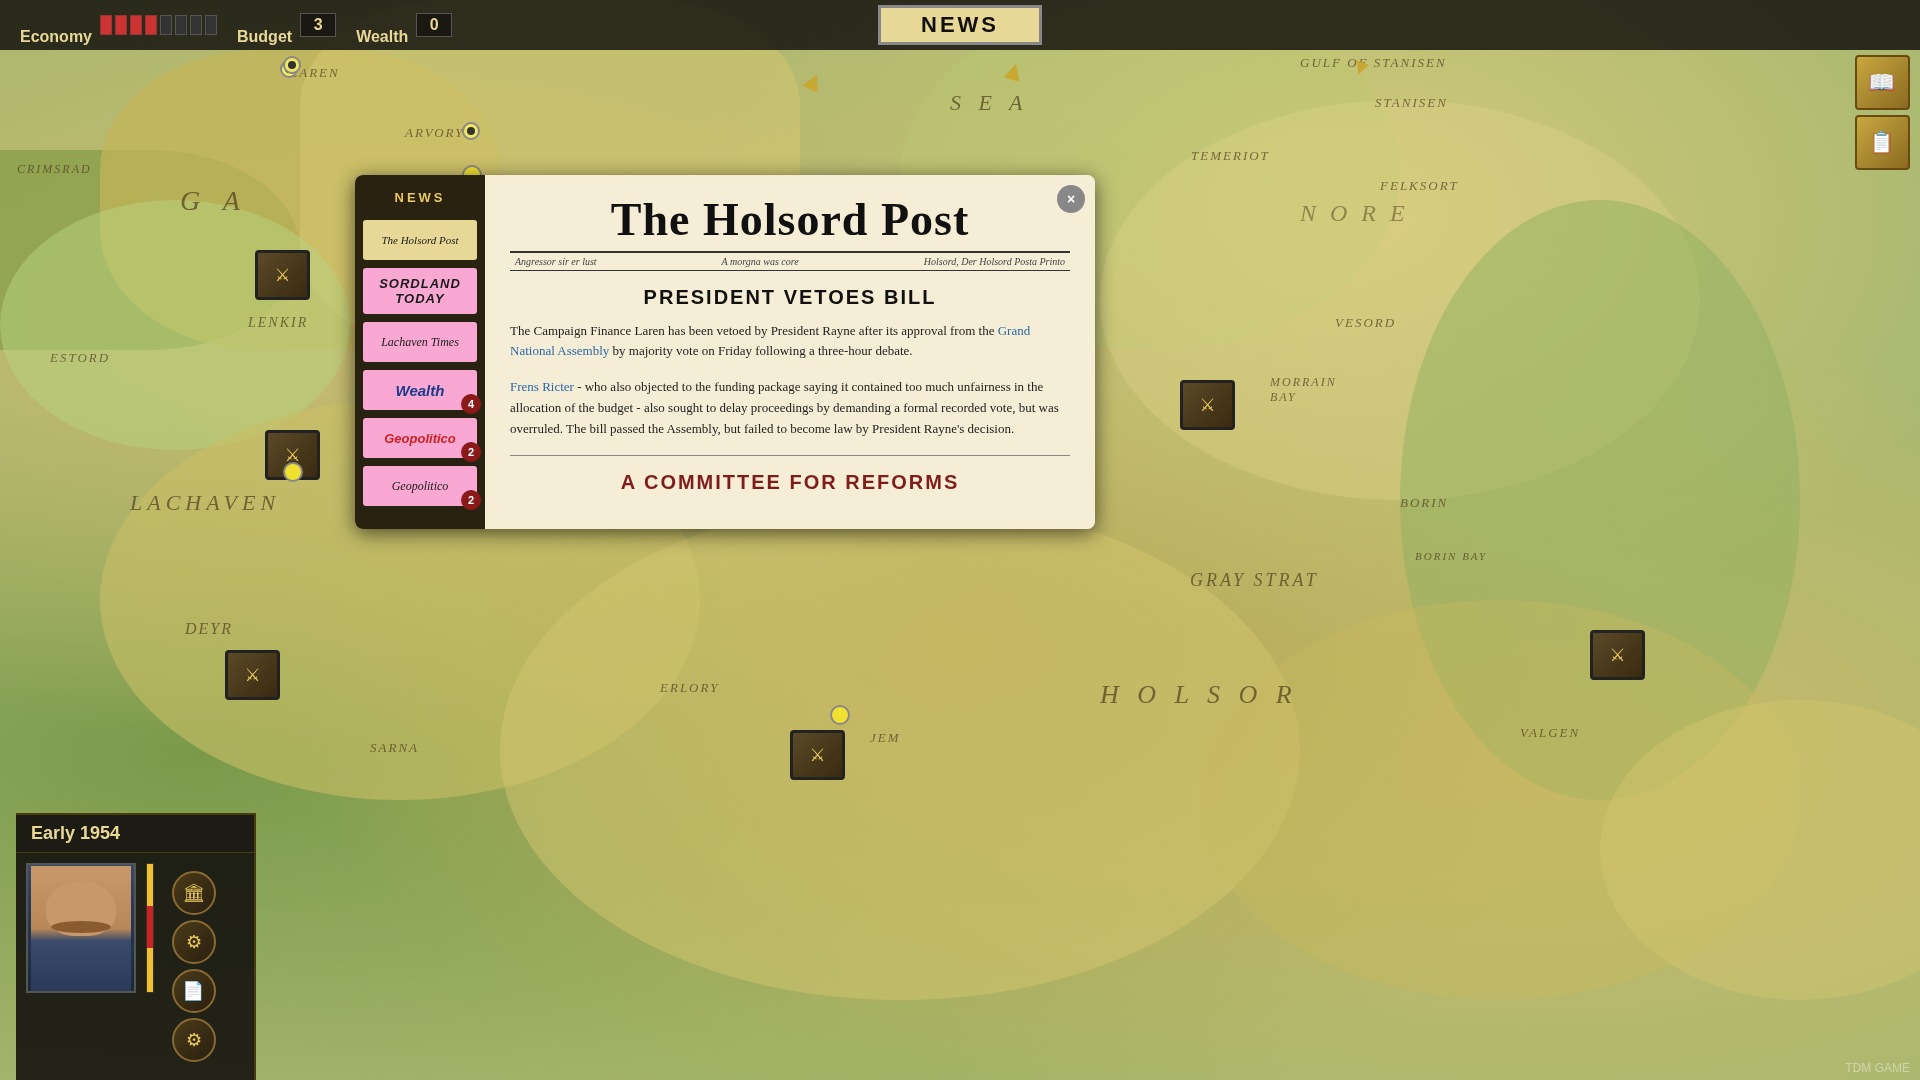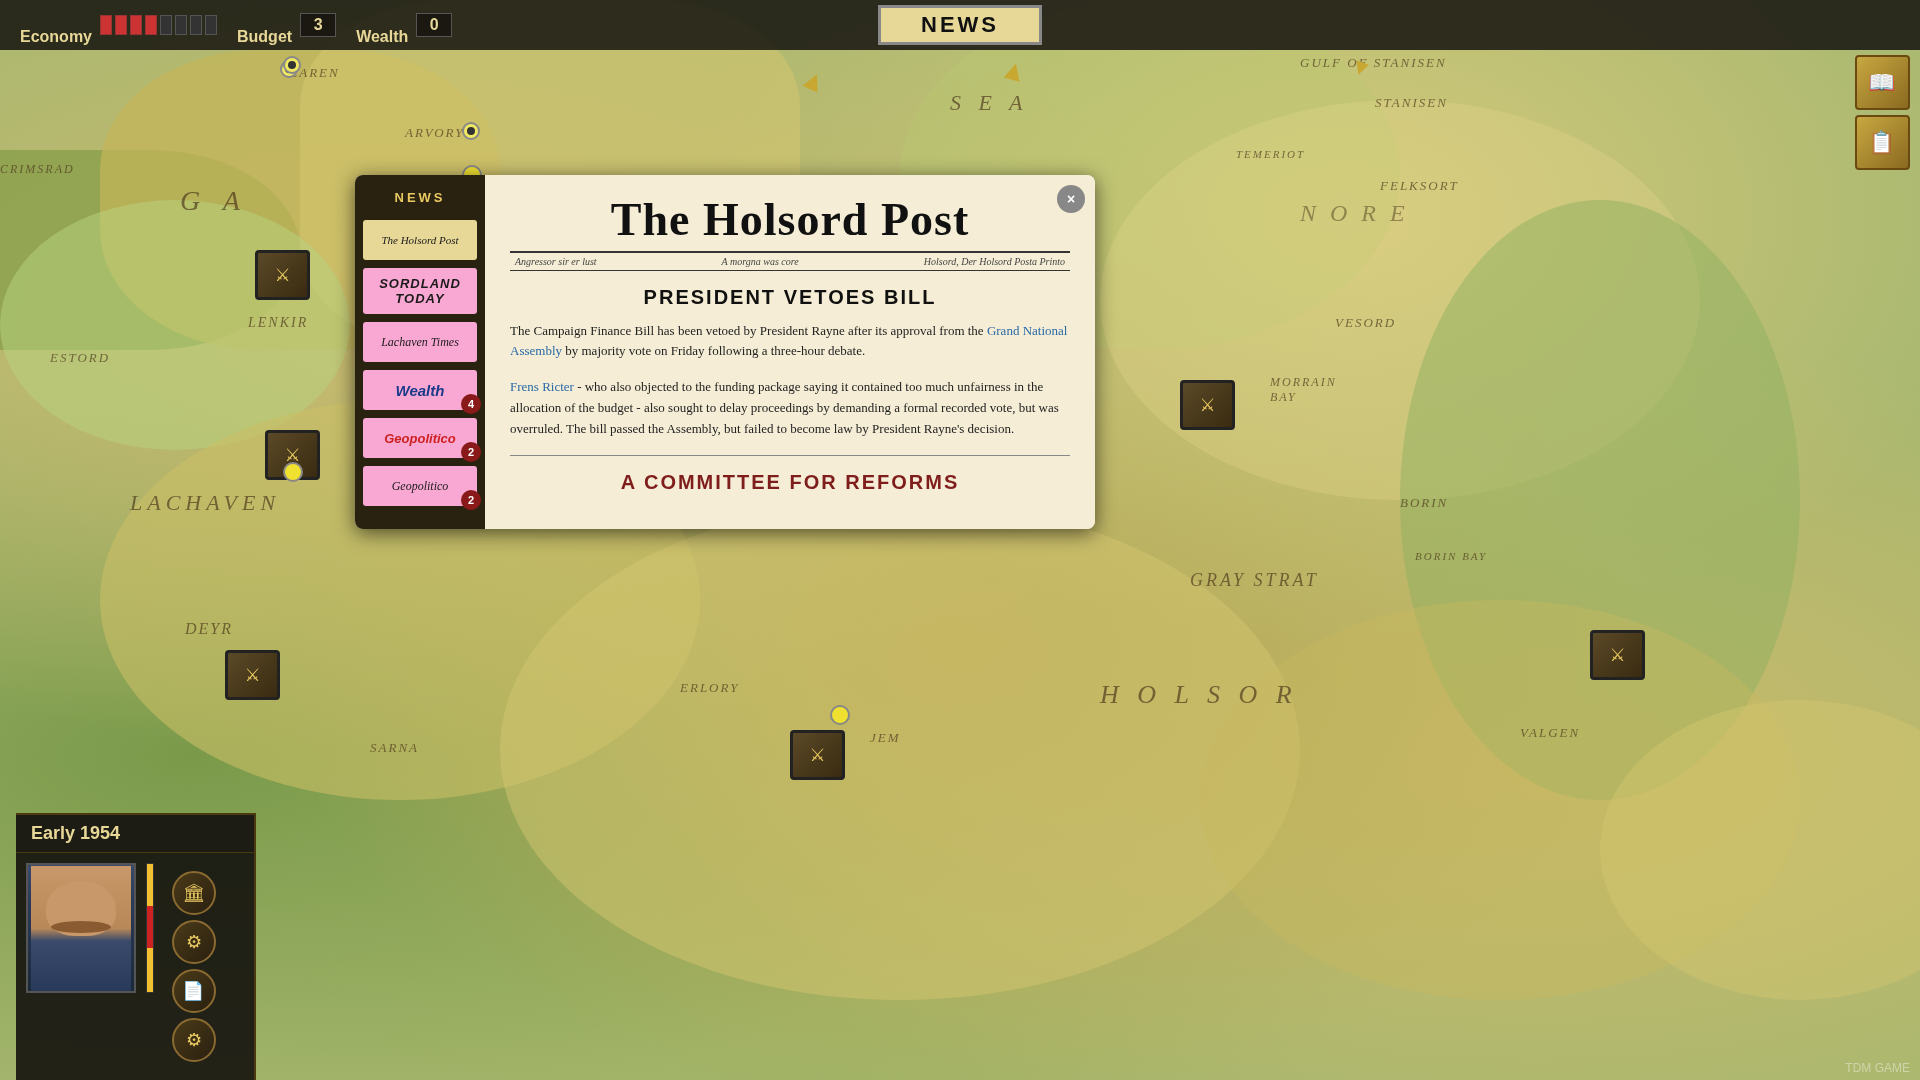--- a/index.html
+++ b/index.html
@@ -477,34 +477,34 @@
     <div class="terrain-patch tp11"></div>
   </div>
 
   <span class="map-label" style="left:130px;top:490px;font-size:22px;letter-spacing:5px;">LACHAVEN</span>
   <span class="map-label" style="left:185px;top:620px;font-size:16px;">DEYR</span>
   <span class="map-label" style="left:180px;top:185px;font-size:28px;letter-spacing:8px;">G A</span>
   <span class="map-label" style="left:248px;top:315px;font-size:14px;">Lenkir</span>
   <span class="map-label" style="left:405px;top:125px;font-size:13px;">Arvory</span>
   <span class="map-label" style="left:50px;top:350px;font-size:13px;">Estord</span>
   <span class="map-label" style="left:370px;top:740px;font-size:13px;">Sarna</span>
-  <span class="map-label" style="left:660px;top:680px;font-size:13px;margin-left:20px;">Erlory</span>
+  <span class="map-label" style="left:660px;top:680px;font-size:13px;">Erlory</span>
   <span class="map-label" style="left:870px;top:730px;font-size:13px;">Jem</span>
   <span class="map-label" style="left:950px;top:90px;font-size:22px;letter-spacing:6px;">S E A</span>
   <span class="map-label" style="left:1190px;top:570px;font-size:18px;letter-spacing:3px;">GRAY STRAT</span>
   <span class="map-label" style="left:1300px;top:55px;font-size:13px;">Gulf of Stanisen</span>
   <span class="map-label" style="left:1375px;top:95px;font-size:13px;">Stanisen</span>
-  <span class="map-label" style="left:1236px;top:148px;font-size:11px;">Temeriot</span>
+  <span class="map-label" style="left:1191px;top:148px;font-size:13px;">Temeriot</span>
   <span class="map-label" style="left:1380px;top:178px;font-size:13px;">Felksort</span>
   <span class="map-label" style="left:1270px;top:375px;font-size:12px;">Morrain<br>Bay</span>
   <span class="map-label" style="left:1400px;top:495px;font-size:13px;">Borin</span>
   <span class="map-label" style="left:1415px;top:550px;font-size:11px;">Borin Bay</span>
   <span class="map-label" style="left:1520px;top:725px;font-size:13px;">Valgen</span>
   <span class="map-label" style="left:290px;top:65px;font-size:13px;">Laren</span>
-  <span class="map-label" style="left:0;top:162px;font-size:12px;">Crimsrad</span>
+  <span class="map-label" style="left:17px;top:162px;font-size:12px;">Crimsrad</span>
   <span class="map-label" style="left:1335px;top:315px;font-size:13px;">Vesord</span>
   <span class="map-label" style="left:1100px;top:680px;font-size:26px;letter-spacing:6px;">H O L S O R</span>
   <span class="map-label" style="left:1300px;top:200px;font-size:24px;letter-spacing:4px;color:rgba(80,60,30,0.5);">N O R E</span>
 
   <div class="map-city-marker" style="position:absolute;left:462px;top:122px;"></div>
   <div class="map-city-marker" style="position:absolute;left:280px;top:60px;"></div>
   <div class="map-city-marker" style="position:absolute;left:283px;top:56px;background:#f0e860;border:2px solid #888;border-radius:50%;width:18px;height:18px;"></div>
 
   <div class="map-arrow" style="left:800px;top:65px;transform:rotate(25deg);color:#c8a830;">▲</div>
   <div class="map-arrow" style="left:1000px;top:55px;transform:rotate(15deg);color:#c8a830;">▲</div>
@@ -607,21 +607,21 @@
 
     <div class="newspaper-subtitle-bar">
       <span>Angressor sir er lust</span>
       <span>A morgna was core</span>
       <span>Holsord, Der Holsord Posta Printo</span>
     </div>
 
     <div class="article-headline">PRESIDENT VETOES BILL</div>
 
     <p class="article-body">
-      <span>The Campaign Finance Bill has been vetoed by President Rayne after its approval from the </span><a class="link-text" href="#">Grand National Assembly</a><span> by majority vote on Friday following a three-hour debate.</span>
+      <span>The Campaign Finance Laren has been vetoed by President Rayne after its approval from the </span><a class="link-text" href="#">Grand National Assembly</a><span> by majority vote on Friday following a three-hour debate.</span>
     </p>
 
     <p class="article-body">
       <a class="link-text" href="#">Frens Ricter</a><span> - who also objected to the funding package saying it contained too much unfairness in the allocation of the budget - also sought to delay proceedings by demanding a formal recorded vote, but was overruled. The bill passed the Assembly, but failed to become law by President Rayne's decision.</span>
     </p>
 
     <hr class="article-divider">
 
     <div class="article-headline-2">A COMMITTEE FOR REFORMS</div>
   </div>

